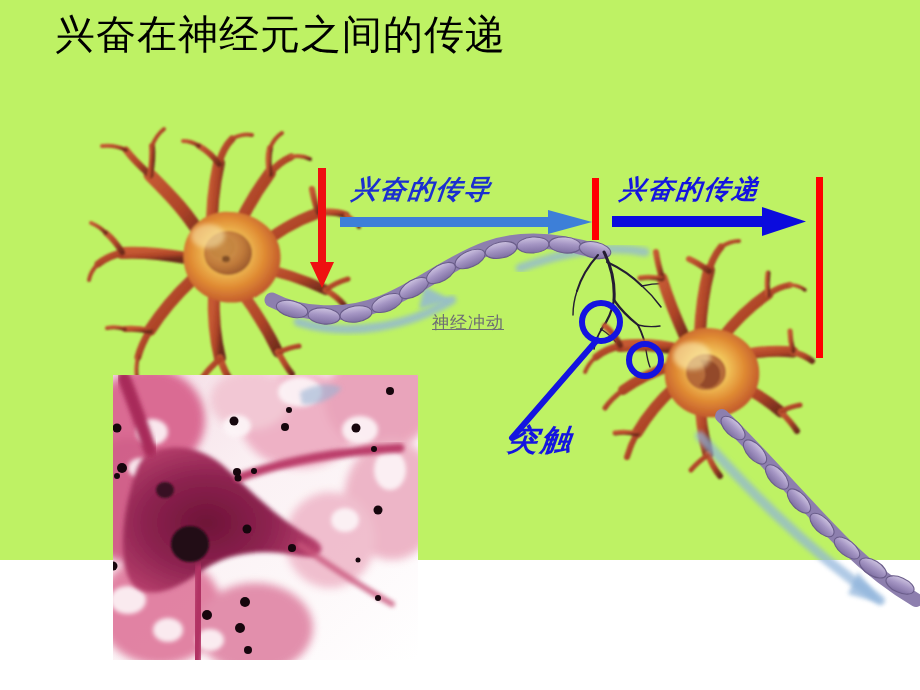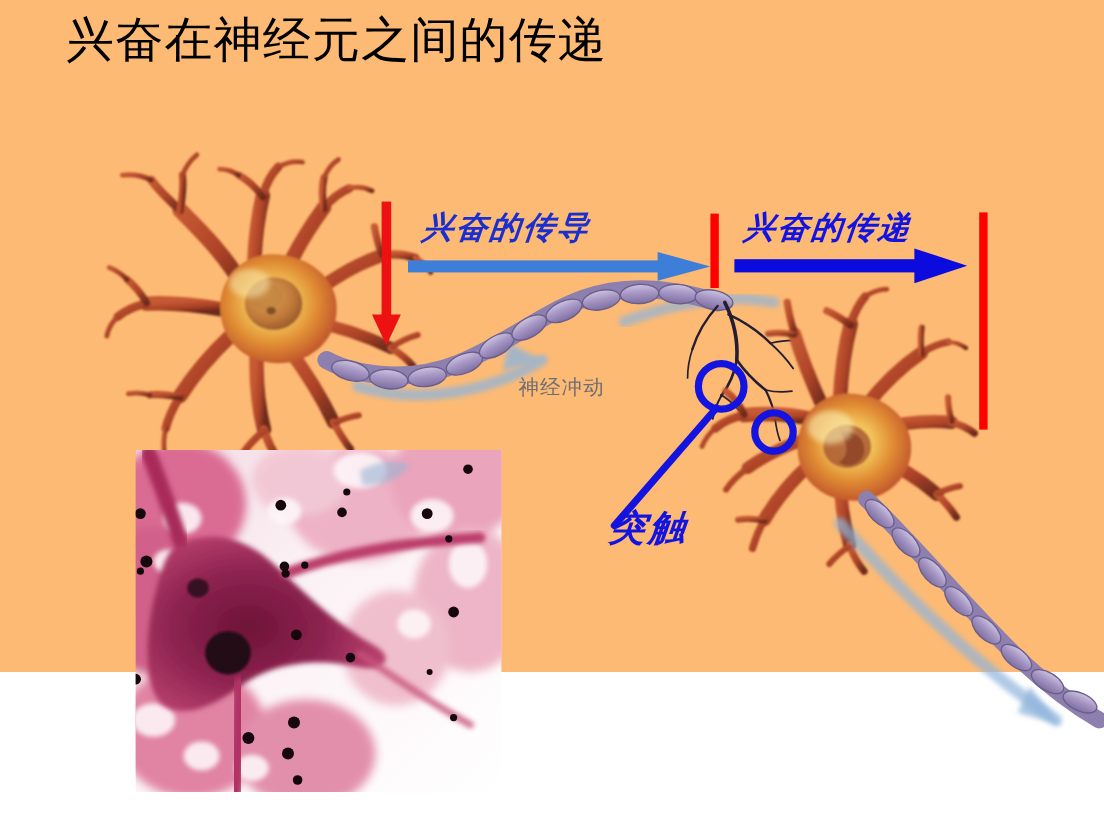--- a/index.html
+++ b/index.html
@@ -13,21 +13,21 @@
     position: relative;
     overflow: hidden;
     font-family: "Liberation Sans", "DejaVu Sans", sans-serif;
   }
 
   #slide {
     position: absolute;
     left: 0; top: 0;
     width: 920px;
     height: 560px;
-    background: #fdba74;
+    background: #bef264;
   }
 
   
   #title {
     position: absolute;
     left: 55px;
     top: 8px;
     font-size: 40px;
     line-height: 52px;
     color: #000000;
@@ -74,20 +74,21 @@
     letter-spacing: 2px;
     transform: skewX(-6deg);
   }
   #label-impulse {
     left: 432px;
     top: 311px;
     font-size: 17px;
     color: #6d6d74;
     font-weight: normal;
     letter-spacing: 1px;
+    text-decoration: underline;
   }
   #label-synapse {
     left: 508px;
     top: 420px;
     font-size: 30px;
     color: #1414e0;
     font-style: italic;
     letter-spacing: 3px;
     transform: skewX(-6deg);
   }

